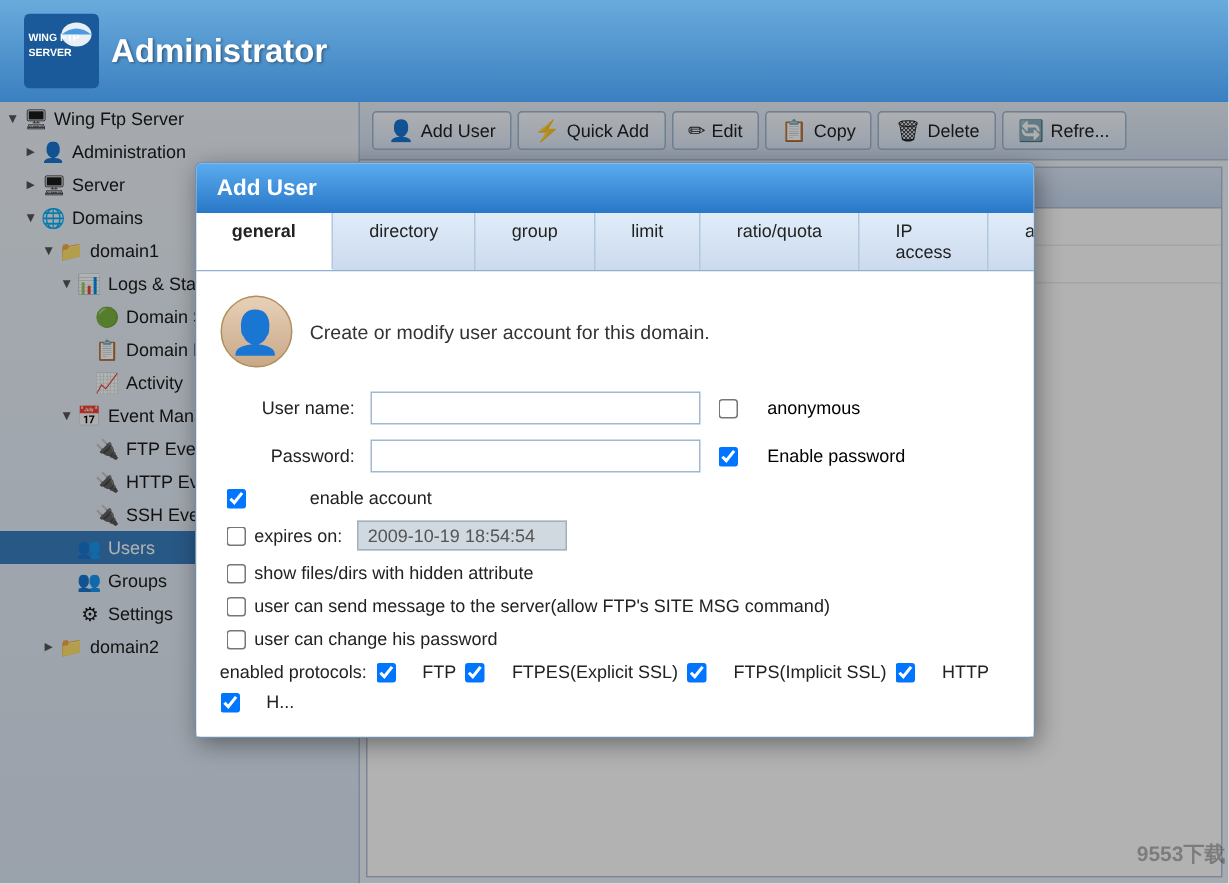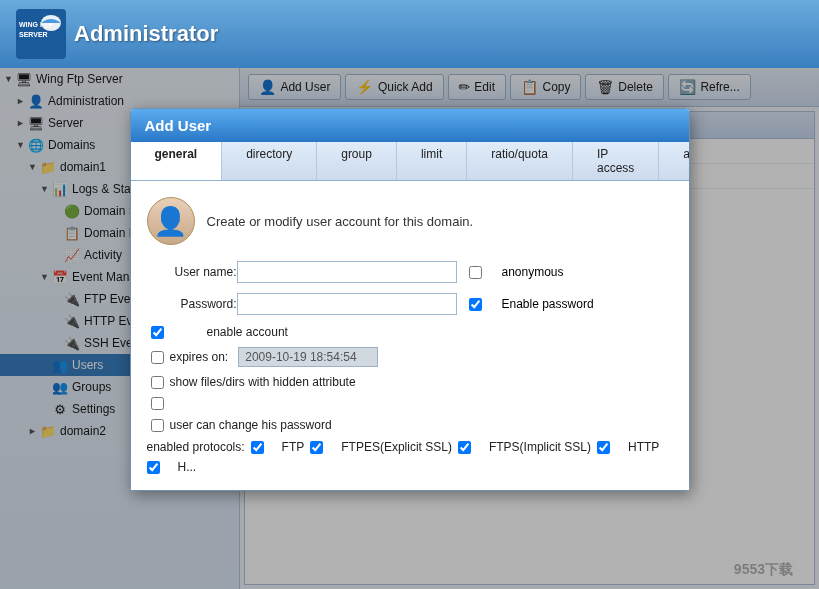--- a/index.html
+++ b/index.html
@@ -206,20 +206,21 @@
     }
 
     .form-row {
       display: flex;
       align-items: center;
       margin-bottom: 10px;
     }
     .form-label {
       width: 90px;
       text-align: right;
+      margin-right: 10px;
       font-size: 12px;
       color: #222;
     }
     .form-input {
       width: 220px;
       height: 22px;
       border: 1px solid #a0b8d0;
       padding: 2px 4px;
       font-size: 12px;
       background: white;
@@ -262,21 +263,21 @@
     .protocol-item {
       display: flex;
       align-items: center;
       gap: 18px;
     }
 
     
     .watermark {
       position: absolute;
       bottom: 10px;
-      right: 26px;
+      right: 2px;
       color: rgba(0,0,0,0.3);
       font-size: 14px;
       font-weight: bold;
     }
   </style>
 </head>
 <body>
 
 <div style="position:relative; width:819px; height:589px; overflow:hidden;">
 
@@ -509,20 +510,21 @@
           <input type="text" class="expires-input" style="margin-left: 4px;" value="2009-10-19 18:54:54">
         </div>
 
         <div class="checkbox-row" style="margin-left: 4px;">
           <input type="checkbox" style="">
           <span>show files/dirs with hidden attribute</span>
         </div>
 
         <div class="checkbox-row" style="margin-left: 4px;">
           <input type="checkbox" style="">
+          <span>user can send message to the server(allow FTP's SITE MSG command)</span>
         </div>
 
         <div class="checkbox-row" style="margin-left: 4px;">
           <input type="checkbox" style="">
           <span>user can change his password</span>
         </div>
 
         <div class="protocols-row">
           <span>enabled protocols:</span>
           <div class="protocol-item">

